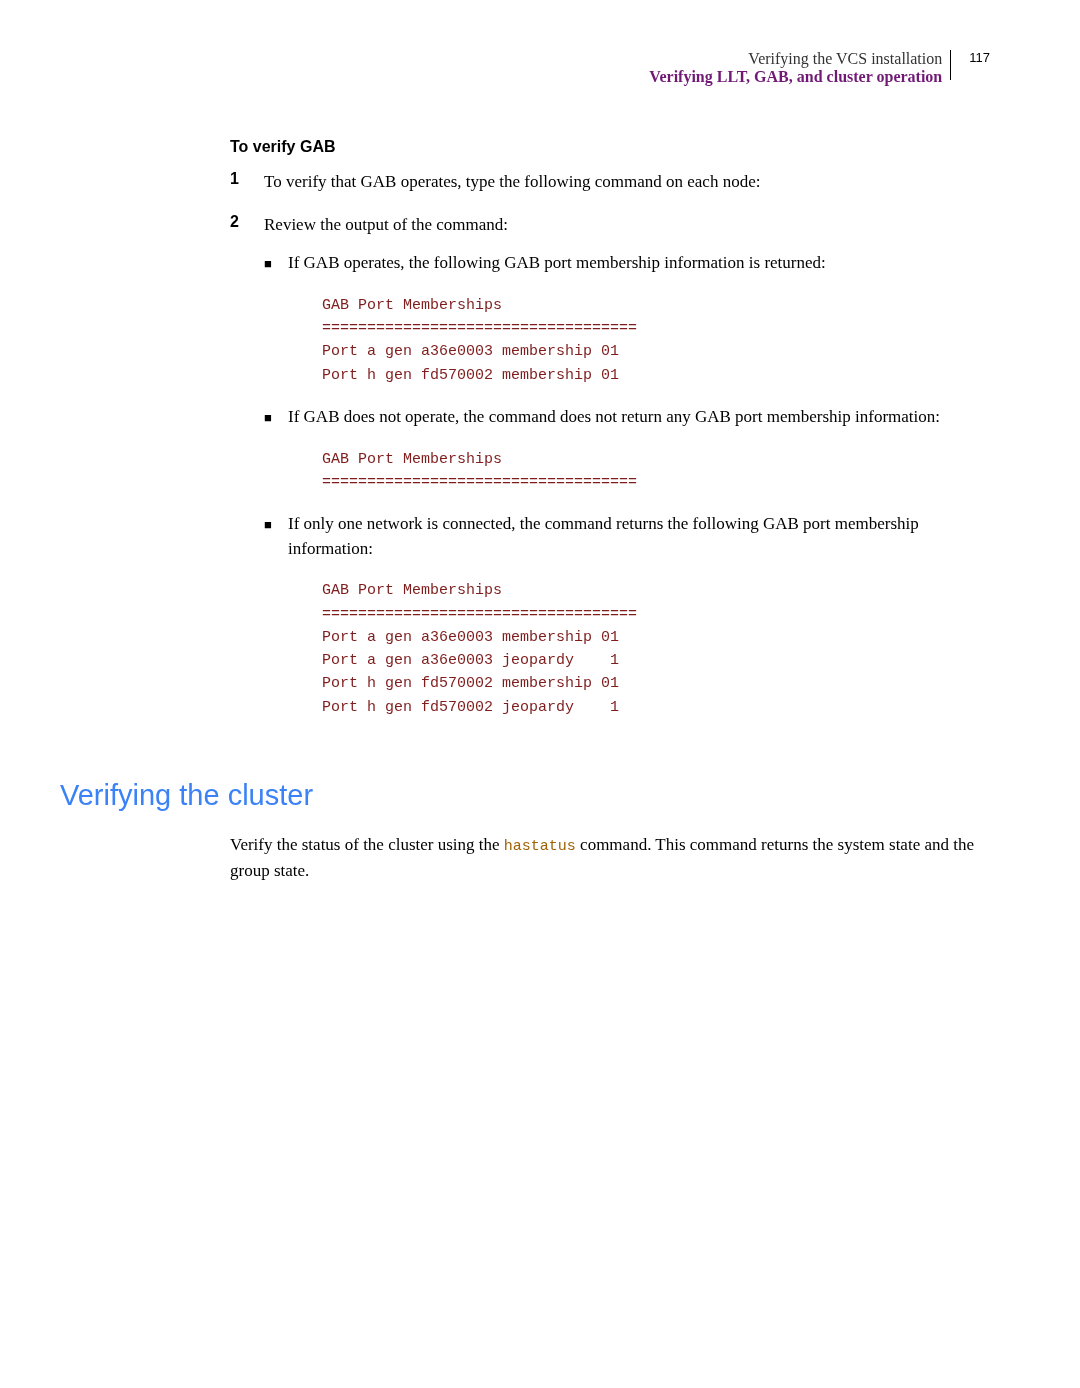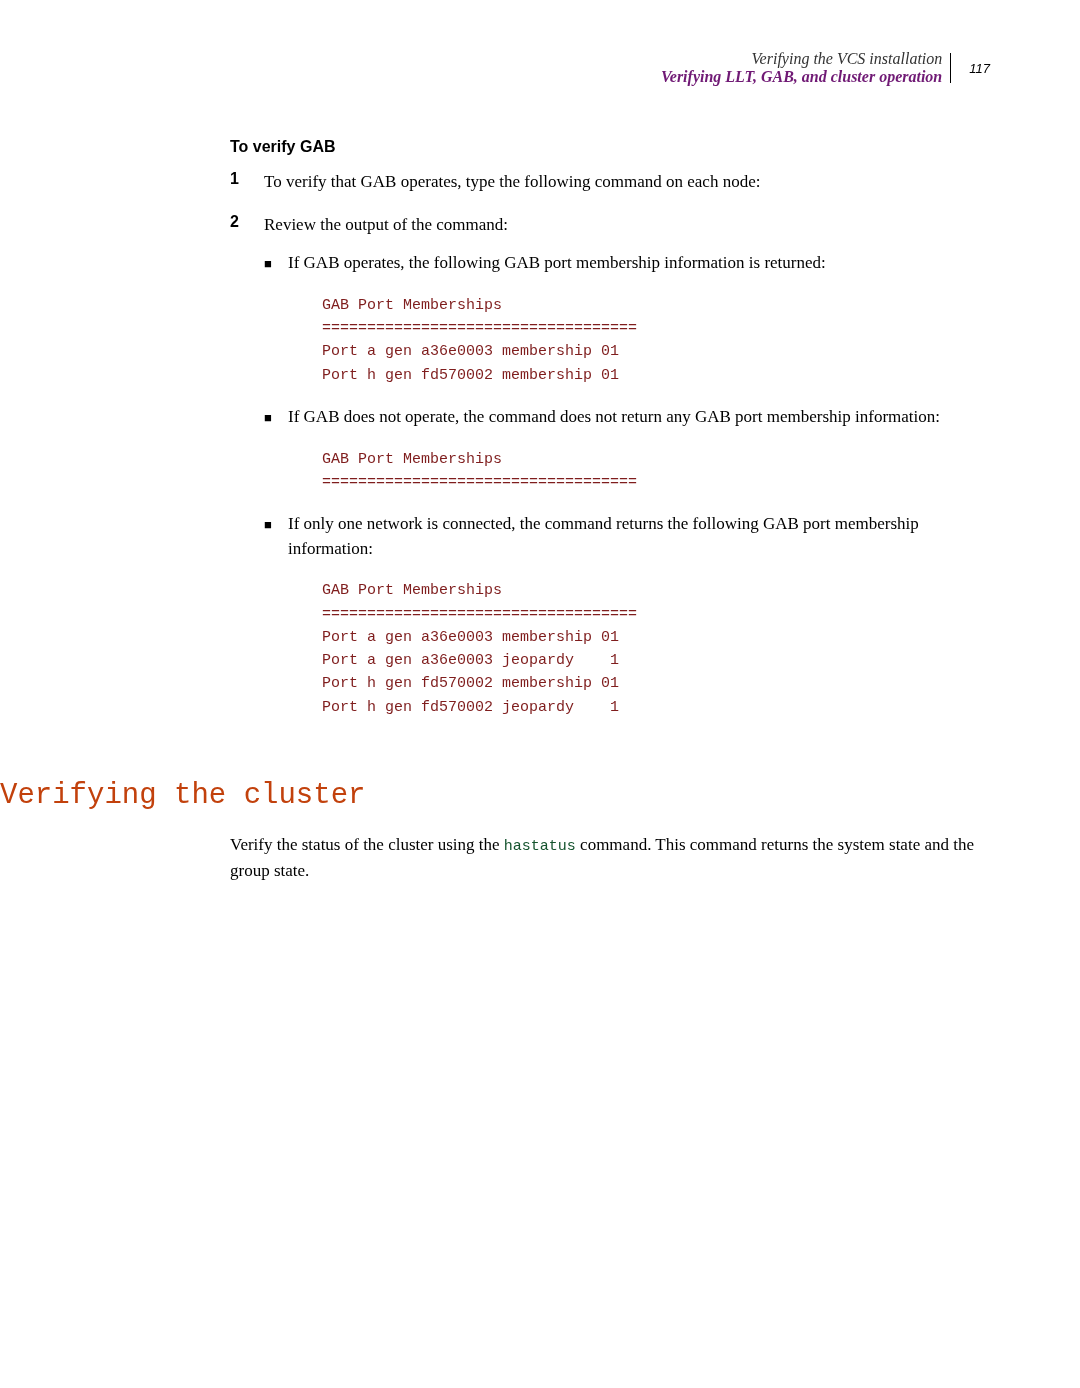--- a/index.html
+++ b/index.html
@@ -25,22 +25,21 @@
     display: inline-block;
     width: 1px;
     height: 30px;
     background: #000;
     vertical-align: middle;
     margin: 0 8px 0 8px;
   }
   .header-wrap {
     display: flex;
     justify-content: flex-end;
-    align-items: center;
-    font-style: italic;
+    align-items: flex-start;
   }
   .header-text {
     text-align: right;
   }
   .page-num {
     font-family: Verdana, Arial, sans-serif;
     font-size: 13px;
     margin-left: 10px;
   }
   .section-label-bold {
@@ -92,37 +91,38 @@
   }
   .code-block {
     font-family: 'Courier New', monospace;
     font-size: 15px;
     color: #7f1d1d;
     white-space: pre;
     margin: 18px 0 18px 58px;
     line-height: 1.55;
   }
   .h2 {
-    font-family: Liberation Mono, monospace;
+    font-family: Liberation Sans, sans-serif;
     font-size: 29px;
     font-weight: normal;
     margin-left: -230px;
+    padding-left: 60px;
     margin-top: 42px;
     margin-bottom: 20px;
-    color: #c2410c;
+    color: #3b82f6;
   }
   .body-para {
     font-size: 17px;
     line-height: 1.5;
     margin-bottom: 15px;
   }
   .mono {
     font-family: 'Courier New', monospace;
     font-size: 15px;
-    color: #14532d;
+    color: #a16207;
   }
   .italic {
     font-style: italic;
   }
 </style>
 </head>
 <body>
 
 <div class="page">
 

